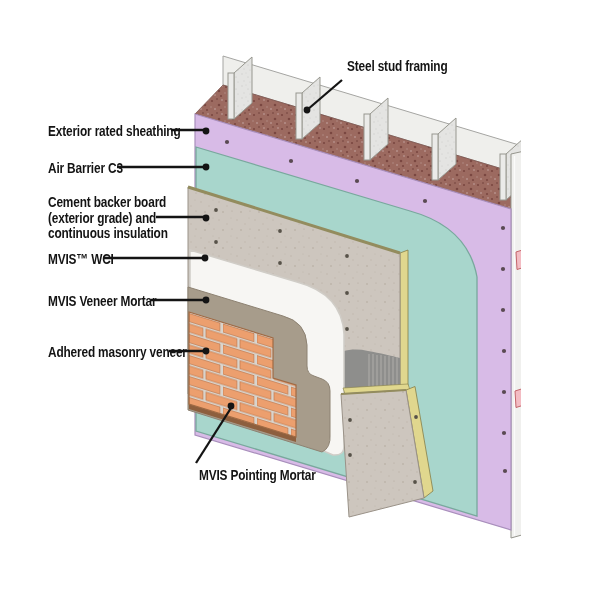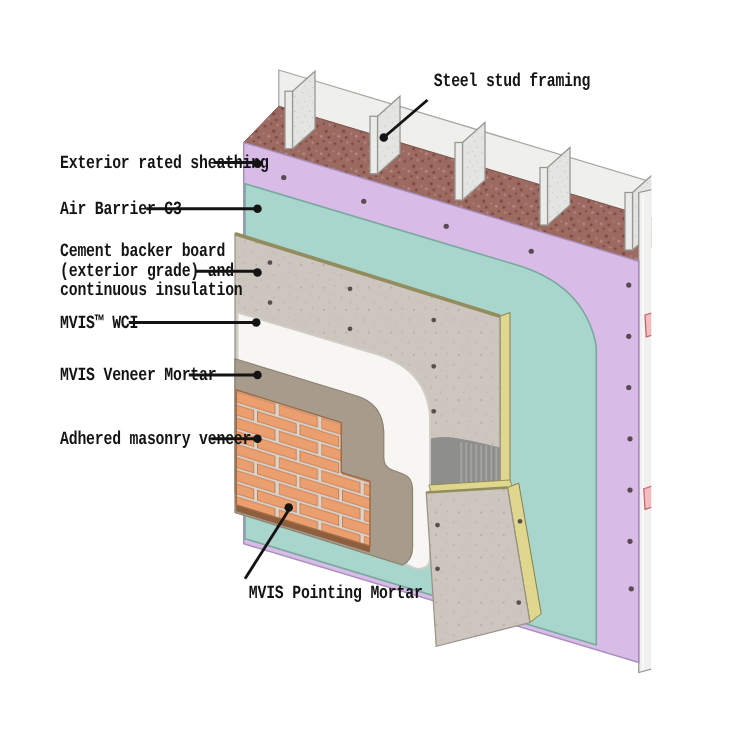--- a/index.html
+++ b/index.html
@@ -1,17 +1,17 @@
 <!DOCTYPE html>
 <html><head>
 <meta charset="utf-8">
 <style>
   html,body{margin:0;padding:0;background:#ffffff;}
   .stage{position:relative;width:521px;height:600px;background:#ffffff;overflow:hidden;
-         font-family:Liberation Mono, monospace;}
+         font-family:Liberation Sans, sans-serif;}
   .stage svg{position:absolute;left:0;top:0;}
   .lbl{position:absolute;font-weight:700;font-size:15px;line-height:15.5px;color:#141414;
        white-space:nowrap;transform:scaleX(0.79);transform-origin:0 50%;letter-spacing:-0.2px;}
   .lbl.multi{white-space:normal;}
 </style>
 </head>
 <body>
 
 <div class="stage">
 

